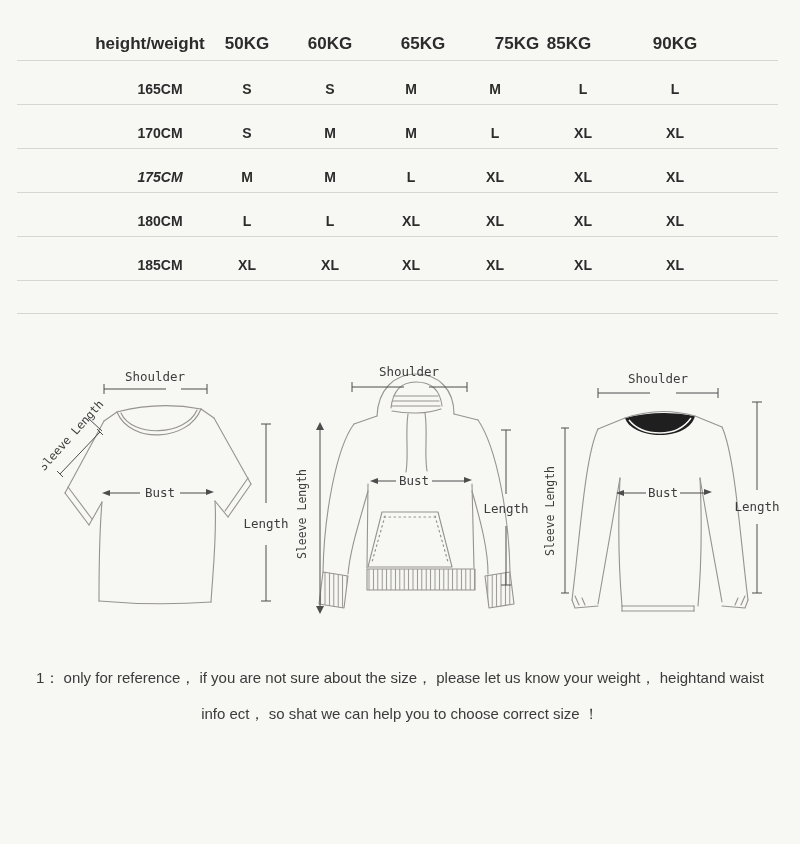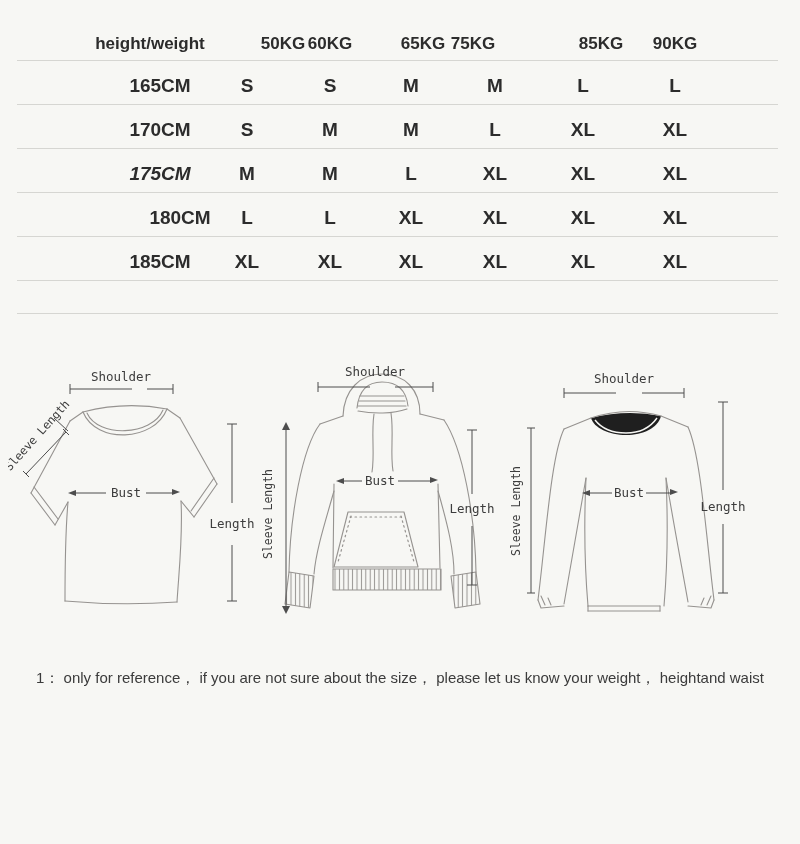--- a/index.html
+++ b/index.html
@@ -8,25 +8,25 @@
   }
   *{margin:0;padding:0;box-sizing:border-box}
   html,body{width:800px;height:844px;overflow:hidden}
   body{background:var(--bg);font-family:"Liberation Sans",sans-serif;color:var(--text)}
 
   
   .size-table{margin:17px 0 0 17px;width:761px}
   .trow{position:relative;height:44px;border-bottom:1px solid var(--line)}
   .trow.spacer{height:33px}
   .trow span{position:absolute;bottom:7px;transform:translateX(-50%);
-    font-weight:bold;font-size:19px;white-space:nowrap;color:var(--text)}
+    font-weight:bold;font-size:14px;white-space:nowrap;color:var(--text)}
   .trow.header span{font-size:17px;bottom:6px}
 
   
-  .diagrams{display:flex;justify-content:flex-start;padding:0 8px;margin-top:42px}
+  .diagrams{display:flex;justify-content:flex-end;padding:0 8px;margin-top:42px}
   .diagrams svg{display:block}
   .g{stroke:var(--garment);fill:none;stroke-width:1.1;stroke-linecap:round;stroke-linejoin:round}
   .gf{stroke:var(--garment);fill:url(#rib);stroke-width:1.1;stroke-linejoin:round}
   .dash{stroke:var(--garment);fill:none;stroke-width:1.2;stroke-dasharray:1.6 3.4;stroke-linecap:round}
   .a{stroke:var(--anno);fill:none;stroke-width:1}
   .ah{fill:var(--anno);stroke:none}
   .lbl{font-family:"DejaVu Sans Mono",monospace;font-size:12.5px;fill:var(--label)}
   .lbl-s{font-size:11.5px}
   .collar{fill:var(--collar);stroke:none}
   .collar-hl{stroke:var(--bg);fill:none;stroke-width:1.4}
@@ -42,25 +42,25 @@
   <defs>
     <pattern id="rib" width="4.4" height="8" patternUnits="userSpaceOnUse">
       <path d="M2.2,0 V8" stroke="#969390" stroke-width="1"></path>
     </pattern>
   </defs>
 </svg>
 
 <section class="size-table" id="sizeTable">
     <div class="trow header">
       <span style="left: 133px;">height/weight</span>
-      <span style="left: 230px; margin-left: 36px;">50KG</span>
+      <span style="left: 230px;">50KG</span>
       <span style="left: 313px; margin-top: 48px;">60KG</span>
       <span style="left: 394px; margin-left: 12px;">65KG</span>
-      <span style="left: 456px;">75KG</span>
-      <span style="left: 584px;">85KG</span>
+      <span style="left: 500px;">75KG</span>
+      <span style="left: 552px;">85KG</span>
       <span style="left: 658px;">90KG</span>
     </div>
     <div class="trow">
       <span style="left: 143px;">165CM</span>
       <span style="left: 230px;">S</span>
       <span style="left: 313px;">S</span>
       <span style="left: 394px;">M</span>
       <span style="left: 478px;">M</span>
       <span style="left: 566px;">L</span>
       <span style="left: 658px;">L</span>
@@ -77,21 +77,21 @@
     <div class="trow">
       <span style="left: 143px; font-style: italic;">175CM</span>
       <span style="left: 230px;">M</span>
       <span style="left: 313px;">M</span>
       <span style="left: 394px;">L</span>
       <span style="left: 478px;">XL</span>
       <span style="left: 566px;">XL</span>
       <span style="left: 658px;">XL</span>
     </div>
     <div class="trow">
-      <span style="left: 143px; margin-left: 20px;">180CM</span>
+      <span style="left: 143px;">180CM</span>
       <span style="left: 230px;">L</span>
       <span style="left: 313px;">L</span>
       <span style="left: 394px;">XL</span>
       <span style="left: 478px;">XL</span>
       <span style="left: 566px;">XL</span>
       <span style="left: 658px;">XL</span>
     </div>
     <div class="trow">
       <span style="left: 143px; text-align: right;">185CM</span>
       <span style="left: 230px;">XL</span>
@@ -243,13 +243,14 @@
     <polygon class="ah" points="170,136 162,133 162,139"></polygon>
     <text class="lbl" x="116" y="27" text-anchor="middle">Shoulder</text>
     <text class="lbl lbl-s" transform="translate(12,155) rotate(-90)" text-anchor="middle">Sleeve Length</text>
     <text class="lbl" x="121" y="141" text-anchor="middle">Bust</text>
     <text class="lbl" x="215" y="155" text-anchor="middle">Length</text>
   </svg>
 </section>
 
 <section class="notes">
   <div>1： only for reference， if you are not sure about the size， please let us know your weight， heightand waist</div>
+  <div>info ect， so shat we can help you to choose correct size ！</div>
 </section>
 
 </body></html>

